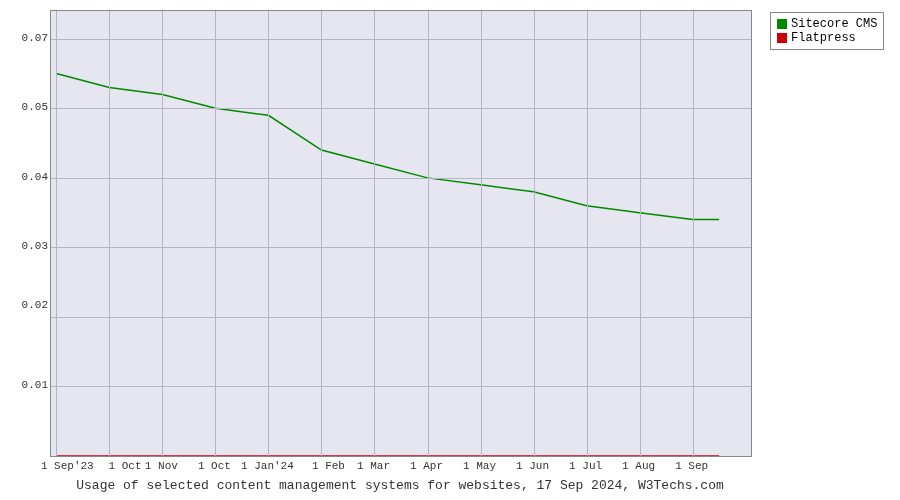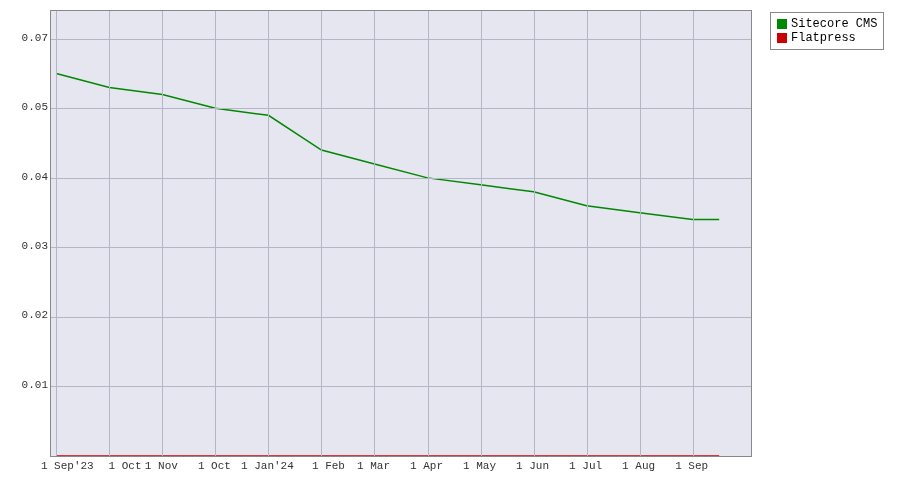--- a/index.html
+++ b/index.html
@@ -123,32 +123,33 @@
   <div class="legend">
       <div class="legend-item">
         <span class="legend-swatch" style="background: rgb(0, 136, 0);"></span>
         <span>Sitecore CMS</span>
       </div>
       <div class="legend-item">
         <span class="legend-swatch" style="background: rgb(204, 0, 0);"></span>
         <span>Flatpress</span>
       </div>
     </div>
+  <div class="caption">Usage of selected content management systems for websites, 17 Sep 2024, W3Techs.com</div>
 <div class="x-tick-label" style="left: 55.303px; margin-left: 12px;">1 Sep'23</div>
     <div class="x-tick-label" style="left: 125px;">1 Oct</div>
     <div class="x-tick-label" style="left: 161.364px;">1 Nov</div>
     <div class="x-tick-label" style="left: 214.394px;">1 Oct</div>
     <div class="x-tick-label" style="left: 267.424px;">1 Jan'24</div>
     <div class="x-tick-label" style="left: 320.455px; margin-left: 8px;">1 Feb</div>
     <div class="x-tick-label" style="left: 373.485px;">1 Mar</div>
     <div class="x-tick-label" style="left: 426.515px;">1 Apr</div>
     <div class="x-tick-label" style="left: 479.545px;">1 May</div>
     <div class="x-tick-label" style="left: 532.576px;">1 Jun</div>
     <div class="x-tick-label" style="left: 585.606px;">1 Jul</div>
     <div class="x-tick-label" style="left: 638.636px;">1 Aug</div>
     <div class="x-tick-label" style="left: 691.667px; text-align: right;">1 Sep</div>
     <div class="y-tick-label" style="top: 385.469px;">0.01</div>
-    <div class="y-tick-label" style="top: 315px;">0.02</div>
+    <div class="y-tick-label" style="top: 305px;">0.02</div>
     <div class="y-tick-label" style="top: 246.406px;">0.03</div>
     <div class="y-tick-label" style="top: 176.875px;">0.04</div>
     <div class="y-tick-label" style="top: 107.344px;">0.05</div>
     <div class="y-tick-label" style="top: 37.8125px;">0.07</div>
   </div>
 
 </body></html>

